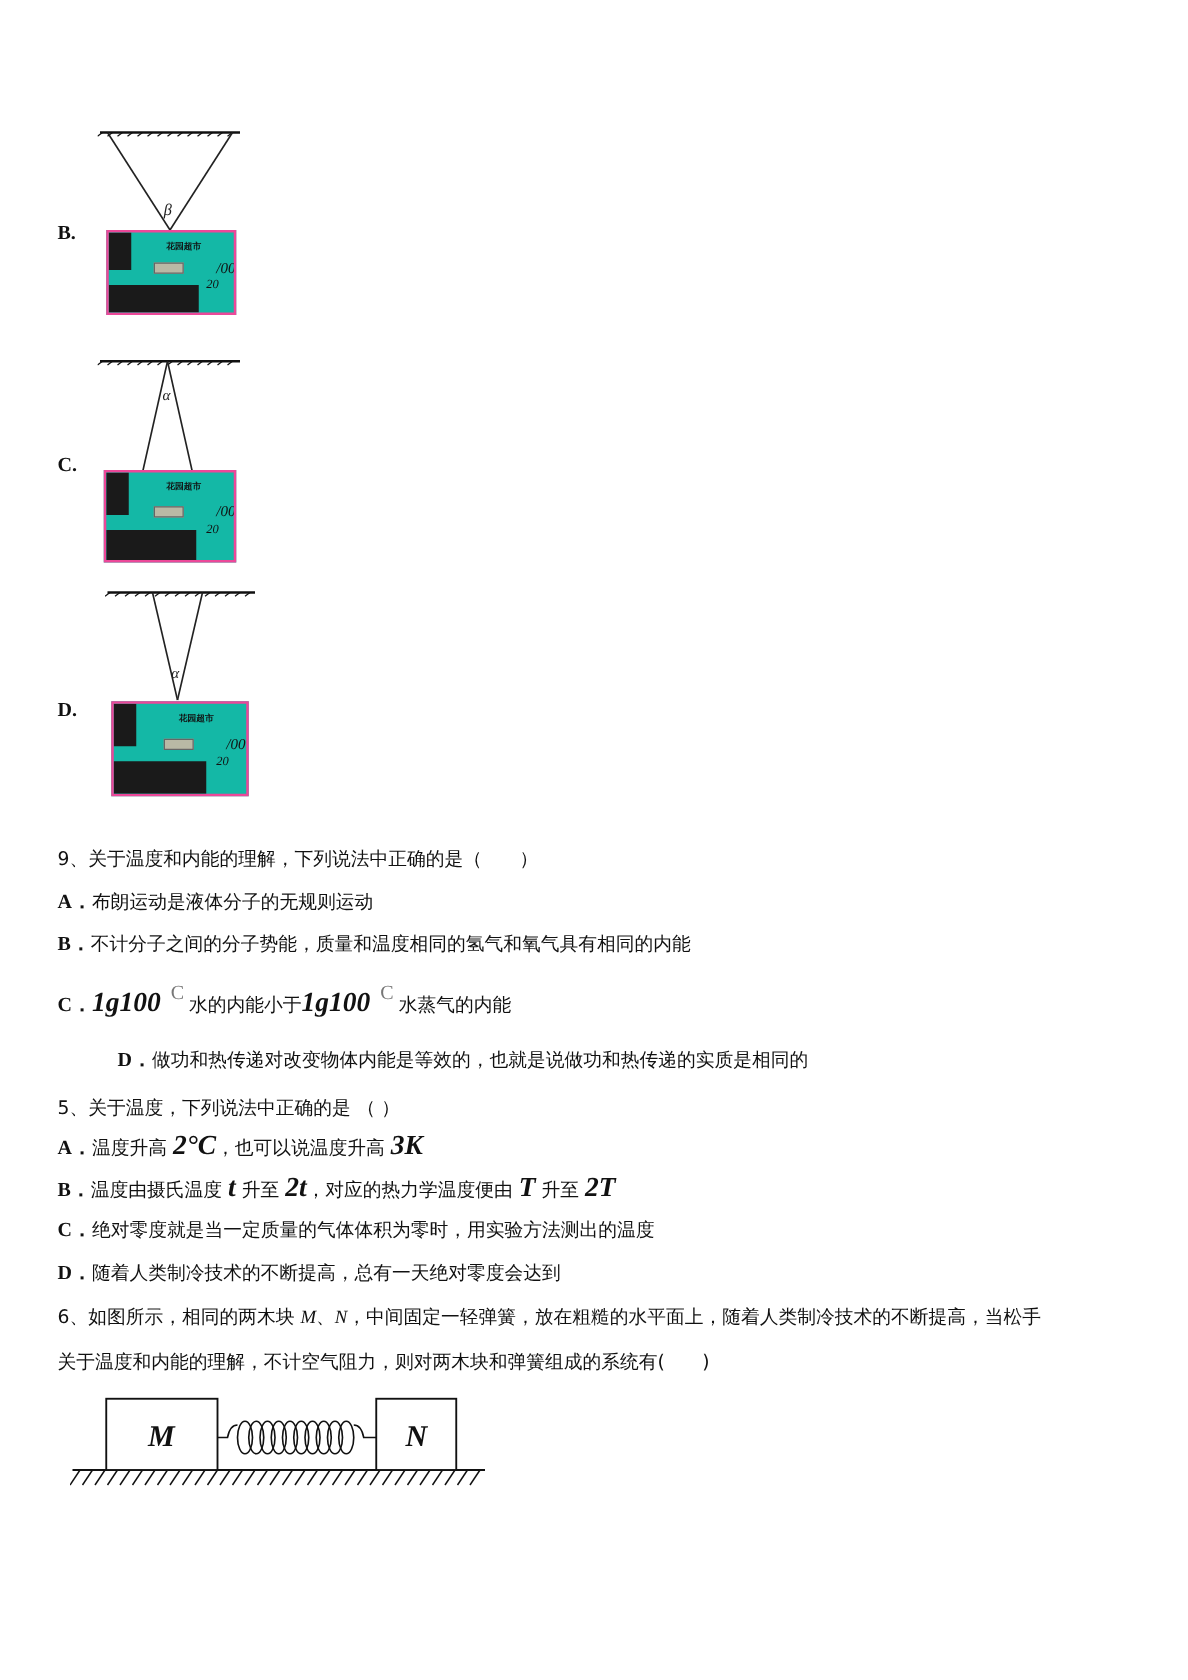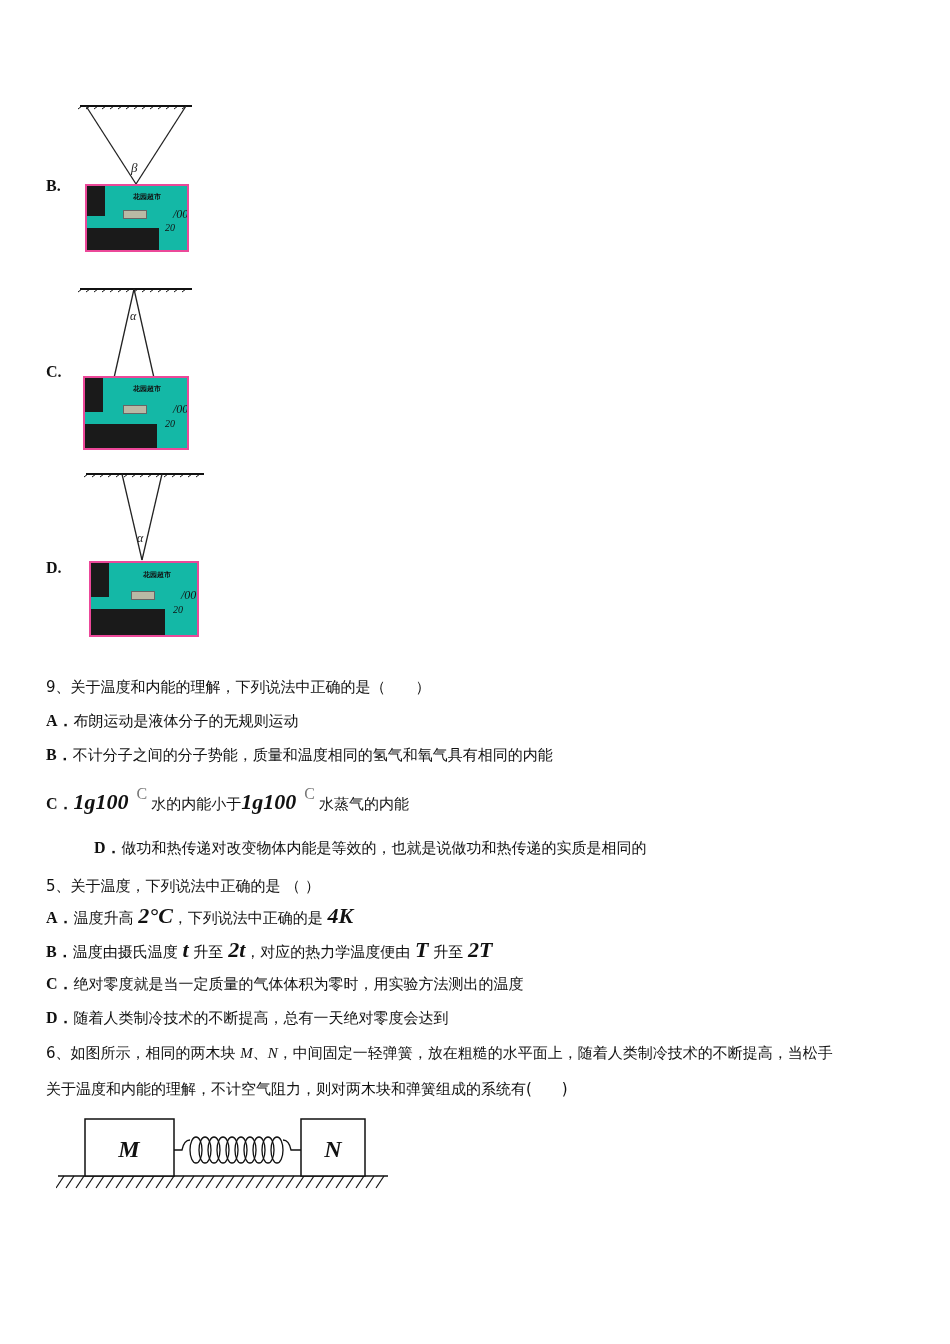--- a/index.html
+++ b/index.html
@@ -138,21 +138,21 @@
   <span class="lbl">C．</span><span class="num">1g100</span><span class="degc">C</span><span>水的内能小于</span><span class="num">1g100</span><span class="degc">C</span><span>水蒸气的内能</span>
 </div>
 <div class="line" style="top:838px;margin-left:48px;">
   <span class="lbl">D．</span><span>做功和热传递对改变物体内能是等效的，也就是说做功和热传递的实质是相同的</span>
 </div>
 
 <div class="line" style="top:876px;">
   <span>5、关于温度，下列说法中正确的是 （ ）</span>
 </div>
 <div class="line" style="top:906px;">
-  <span class="lbl">A．</span><span>温度升高 </span><span class="num">2°C</span><span>，下列说法中正确的是 </span><span class="num">4K</span>
+  <span class="lbl">A．</span><span>温度升高 </span><span class="num">2°C</span><span>，也可以说温度升高 </span><span class="num">3K</span>
 </div>
 <div class="line" style="top:940px;">
   <span class="lbl">B．</span><span>温度由摄氏温度 </span><span class="num">t</span><span> 升至 </span><span class="num">2t</span><span>，对应的热力学温度便由 </span><span class="num">T</span><span> 升至 </span><span class="num">2T</span>
 </div>
 <div class="line" style="top:974px;">
   <span class="lbl">C．</span><span>绝对零度就是当一定质量的气体体积为零时，用实验方法测出的温度</span>
 </div>
 <div class="line" style="top:1008px;">
   <span class="lbl">D．</span><span>随着人类制冷技术的不断提高，总有一天绝对零度会达到</span>
 </div>

